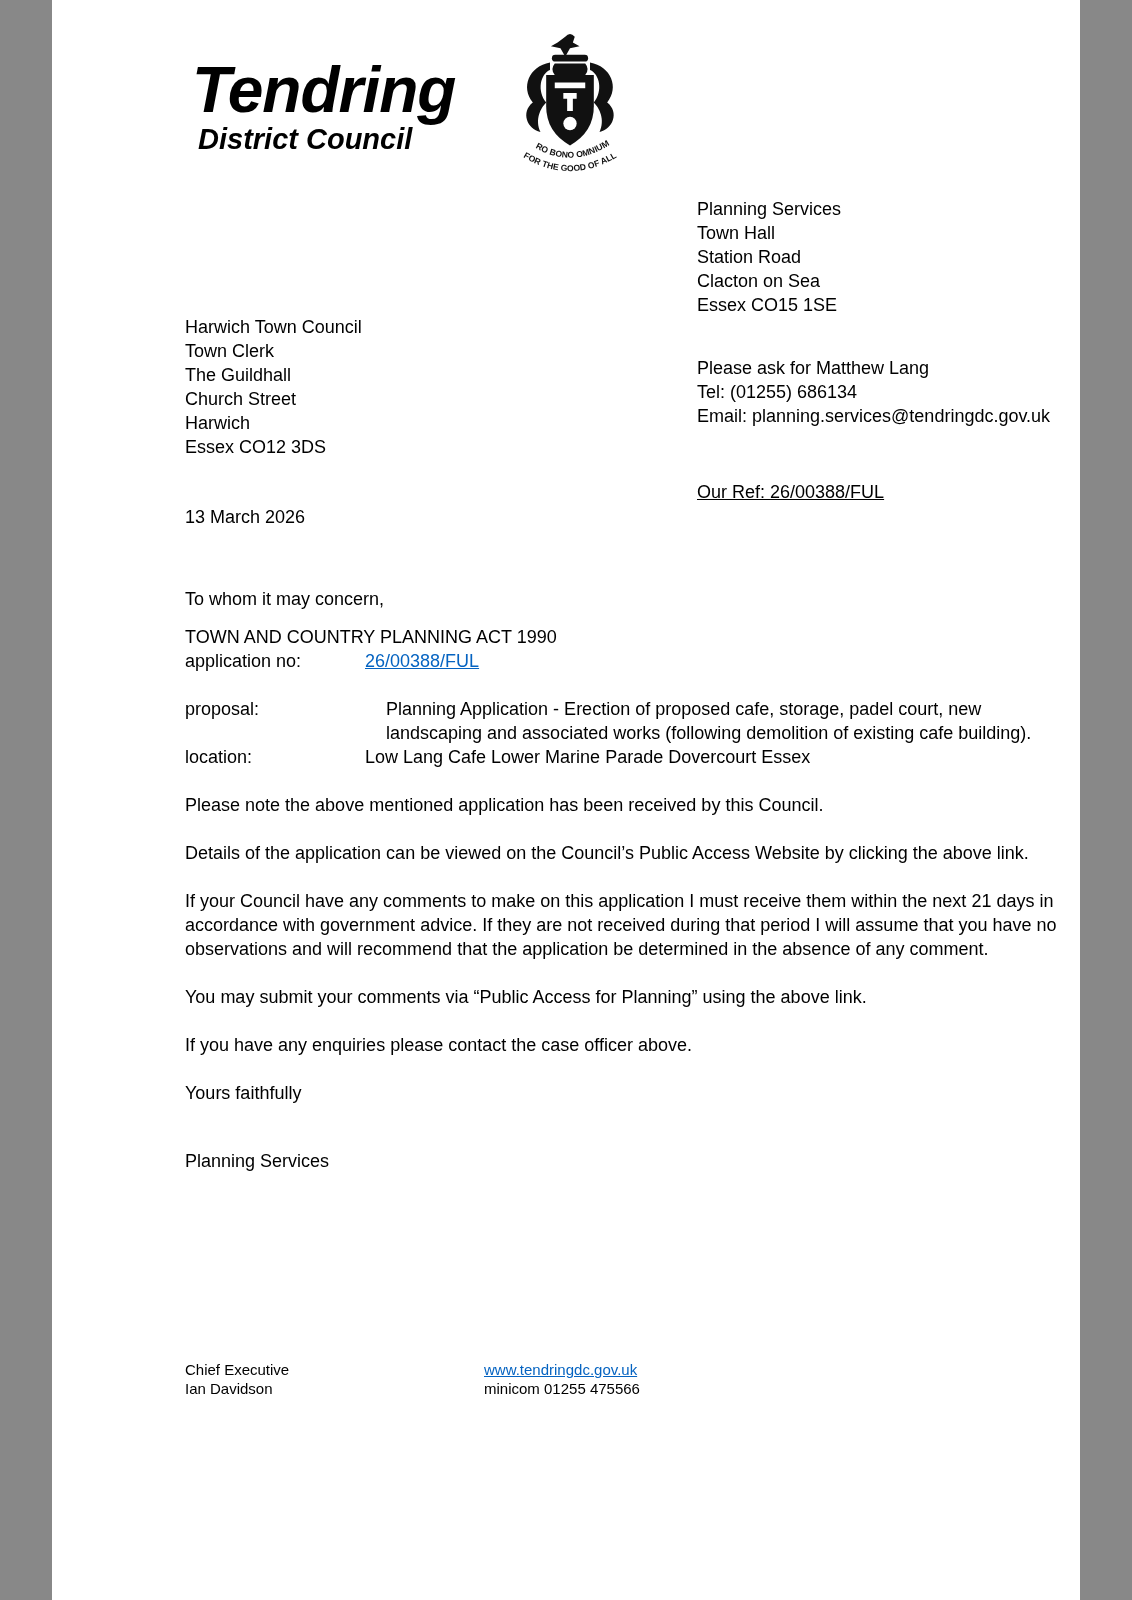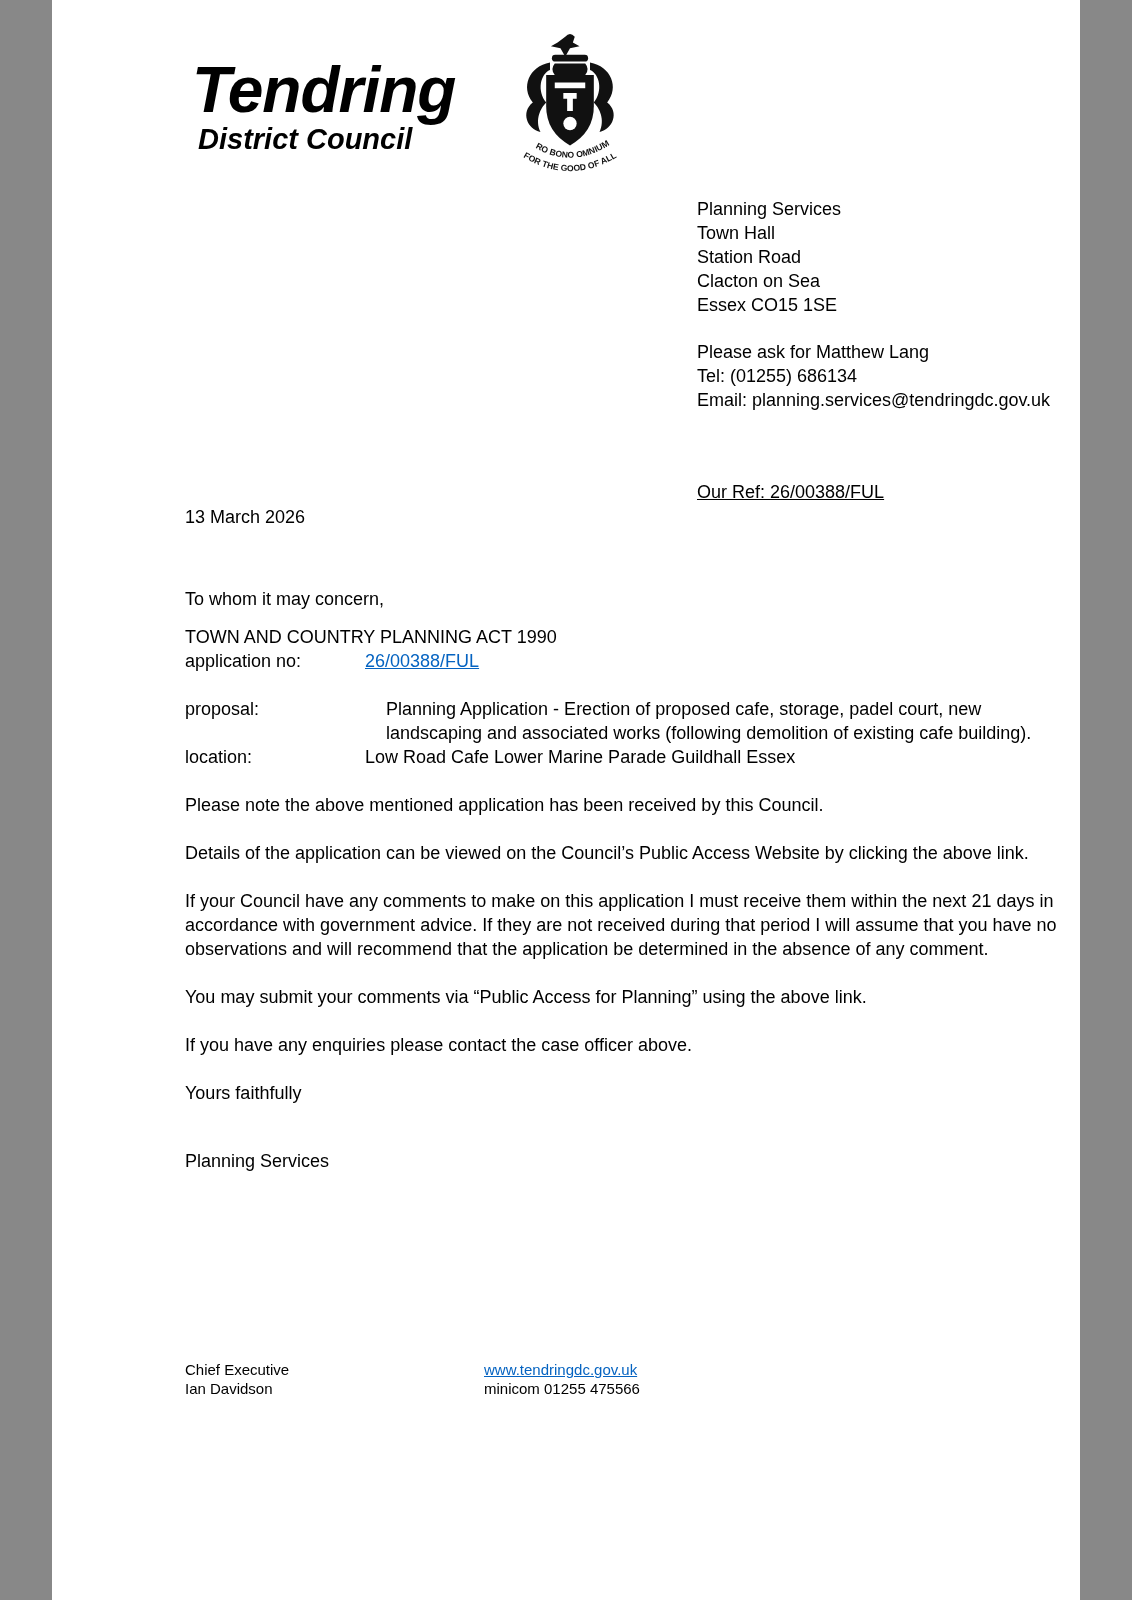--- a/index.html
+++ b/index.html
@@ -17,21 +17,21 @@
     overflow:hidden;
   }
   
   .logo { position:absolute; left:140px; top:58px; font-style:italic; font-weight:bold; }
   .logo-name { font-size:64px; line-height:64px; letter-spacing:-1px; }
   .logo-subtitle { font-size:29px; line-height:30px; margin-left:6px; margin-top:2px; }
   .crest { position:absolute; left:456px; top:32px; width:124px; height:162px; }
   .crest svg { width:100%; height:100%; }
   .sender-address { position:absolute; left:645px; top:197px; }
   .recipient-address { position:absolute; left:133px; top:315px; }
-  .contact-block { position:absolute; left:645px; top:340px; }
+  .contact-block { position:absolute; left:645px; top:356px; }
   .our-ref { position:absolute; left:645px; top:480px;text-decoration:underline; }
   
   .body { position:absolute; left:133px; top:505px; width:892px; }
   .salutation { margin-top:58px; }
   .act-title { margin-top:14px; }
   .label-row { display:flex; }
   .label-col { width:180px; flex:0 0 180px; }
   .value-col { flex:1; }
   .row-gap { margin-top:24px;gap:21px; }
   .para { margin-top:24px; }
@@ -85,20 +85,28 @@
   </div>
 
   <div class="sender-address">
     <div>Planning Services</div>
     <div>Town Hall</div>
     <div>Station Road</div>
     <div>Clacton on Sea</div>
     <div>Essex CO15 1SE</div>
   </div>
 
+  <div class="recipient-address">
+    <div>Harwich Town Council</div>
+    <div>Town Clerk</div>
+    <div>The Guildhall</div>
+    <div>Church Street</div>
+    <div>Harwich</div>
+    <div>Essex CO12 3DS</div>
+  </div>
 
   <div class="contact-block">
     <div>Please ask for Matthew Lang</div>
     <div>Tel: (01255) 686134</div>
     <div>Email: planning.services@tendringdc.gov.uk</div>
   </div>
 
   <div class="our-ref">Our Ref: 26/00388/FUL</div>
 
   <div class="body">
@@ -115,21 +123,21 @@
       </div>
     </div>
 
     <div class="label-row row-gap">
       <div class="label-col">proposal:</div>
       <div class="value-col">Planning Application - Erection of proposed cafe, storage, padel court, new landscaping and associated works (following demolition of existing cafe building).</div>
     </div>
 
     <div class="label-row">
       <div class="label-col">location:</div>
-      <div class="value-col">Low Road Cafe Lower Marine Parade Guildhall Essex</div>
+      <div class="value-col">Low Lang Cafe Lower Marine Parade Dovercourt Essex</div>
     </div>
 
     <p class="para">Please note the above mentioned application has been received by this Council.</p>
     <p class="para">Details of the application can be viewed on the Council’s Public Access Website by clicking the above link.</p>
     <p class="para">If your Council have any comments to make on this application I must receive them within the next 21 days in accordance with government advice.  If they are not received during that period I will assume that you have no observations and will recommend that the application be determined in the absence of any comment.</p>
     <p class="para">You may submit your comments via “Public Access for Planning” using the above link.</p>
     <p class="para">If you have any enquiries please contact the case officer above.</p>
 
     <p class="para">Yours faithfully</p>
 

